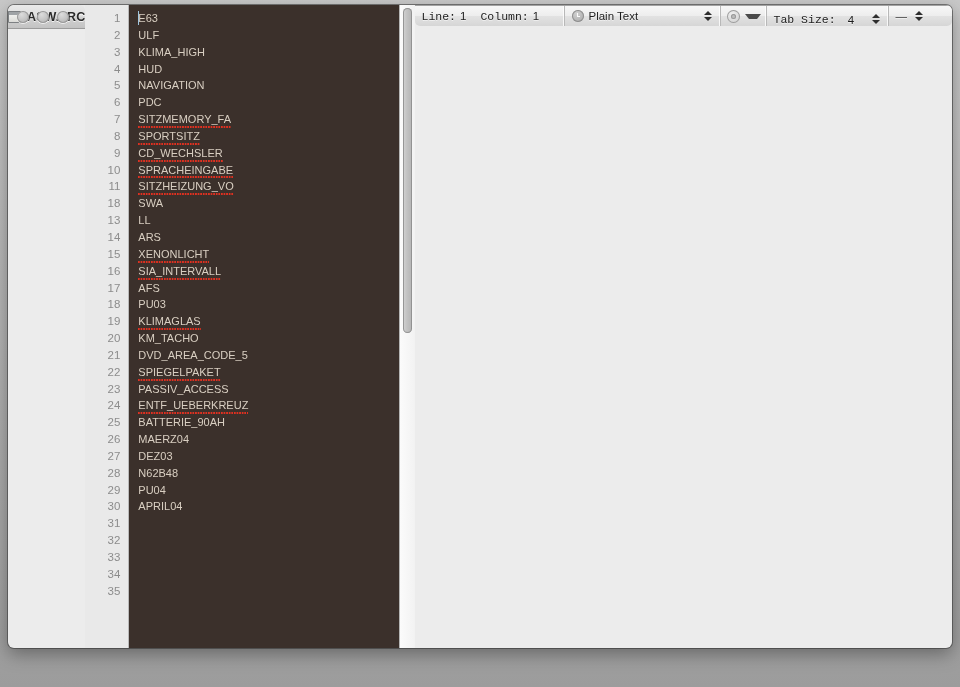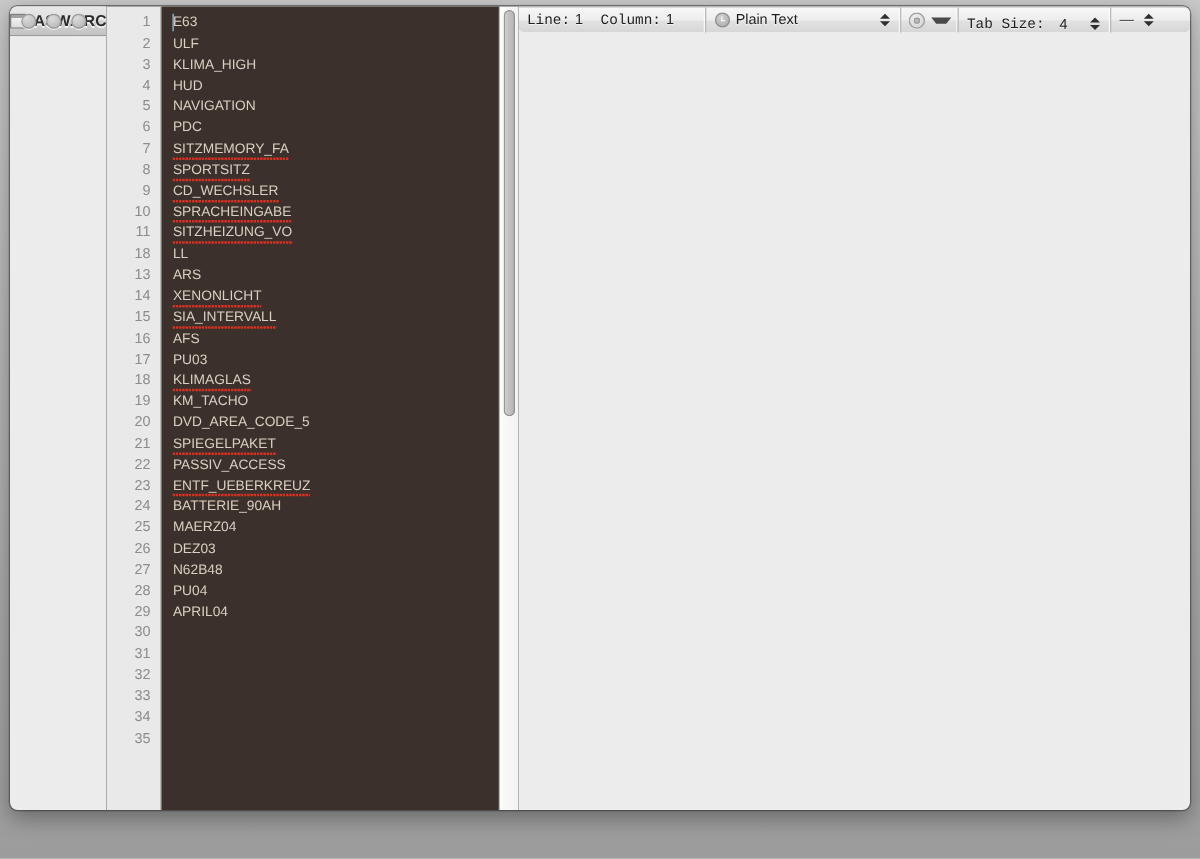--- a/index.html
+++ b/index.html
@@ -304,20 +304,21 @@
         <div class="cline"><span class="txt">ULF</span></div>
         <div class="cline"><span class="txt">KLIMA_HIGH</span></div>
         <div class="cline"><span class="txt">HUD</span></div>
         <div class="cline"><span class="txt">NAVIGATION</span></div>
         <div class="cline"><span class="txt">PDC</span></div>
         <div class="cline misspelled"><span class="txt">SITZMEMORY_FA</span></div>
         <div class="cline misspelled"><span class="txt">SPORTSITZ</span></div>
         <div class="cline misspelled"><span class="txt">CD_WECHSLER</span></div>
         <div class="cline misspelled"><span class="txt">SPRACHEINGABE</span></div>
         <div class="cline misspelled"><span class="txt">SITZHEIZUNG_VO</span></div>
+        <div class="cline"><span class="txt">SWA</span></div>
         <div class="cline"><span class="txt">LL</span></div>
         <div class="cline"><span class="txt">ARS</span></div>
         <div class="cline misspelled"><span class="txt">XENONLICHT</span></div>
         <div class="cline misspelled"><span class="txt">SIA_INTERVALL</span></div>
         <div class="cline"><span class="txt">AFS</span></div>
         <div class="cline"><span class="txt">PU03</span></div>
         <div class="cline misspelled"><span class="txt">KLIMAGLAS</span></div>
         <div class="cline"><span class="txt">KM_TACHO</span></div>
         <div class="cline"><span class="txt">DVD_AREA_CODE_5</span></div>
         <div class="cline misspelled"><span class="txt">SPIEGELPAKET</span></div>

